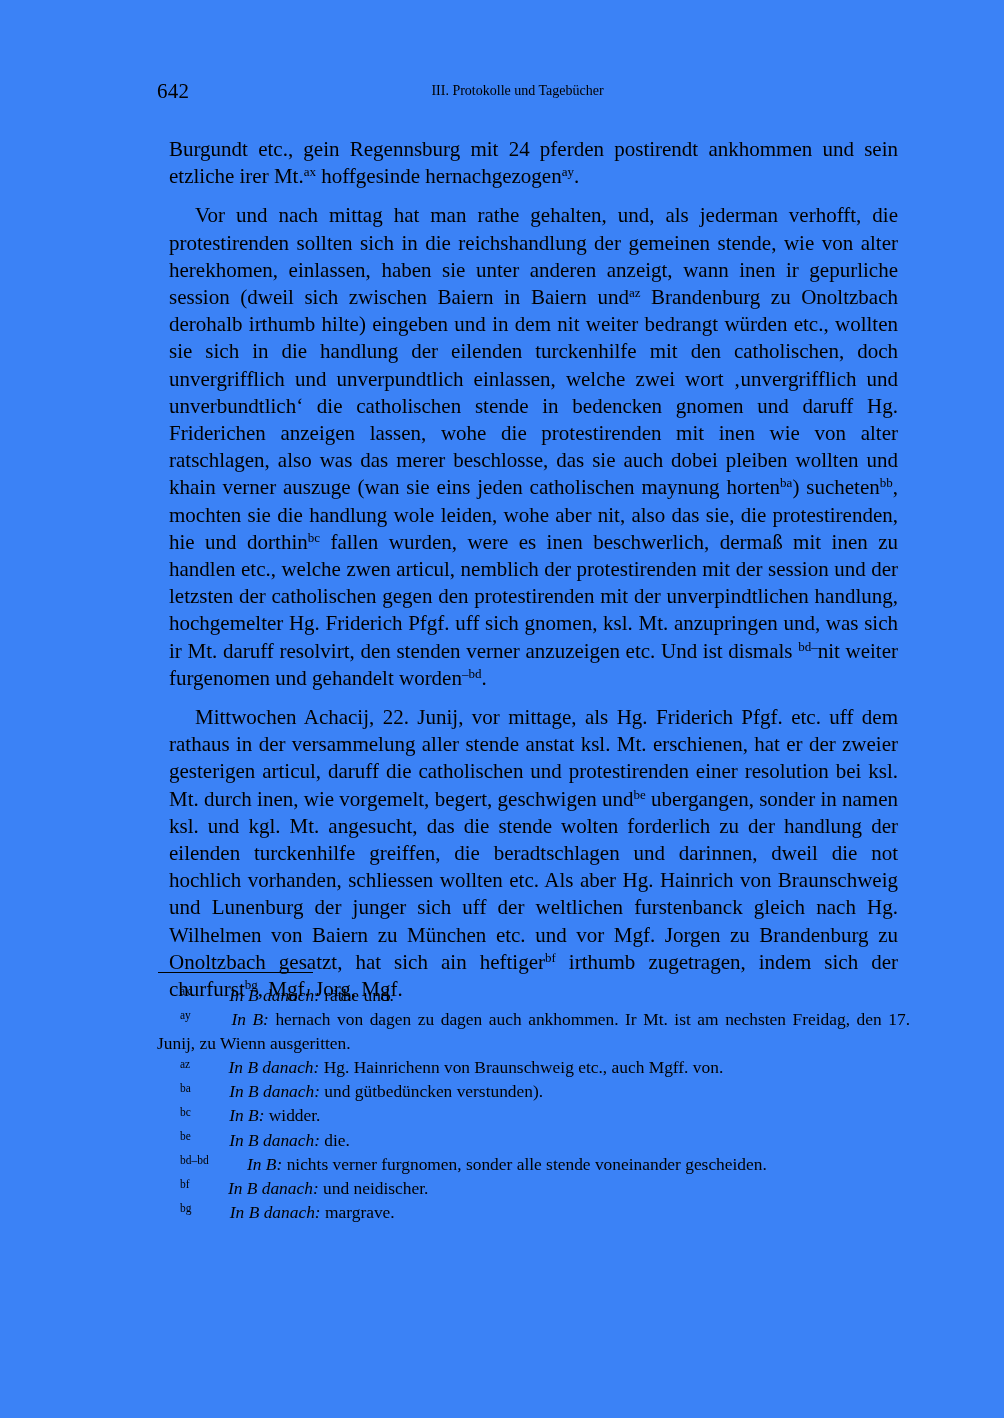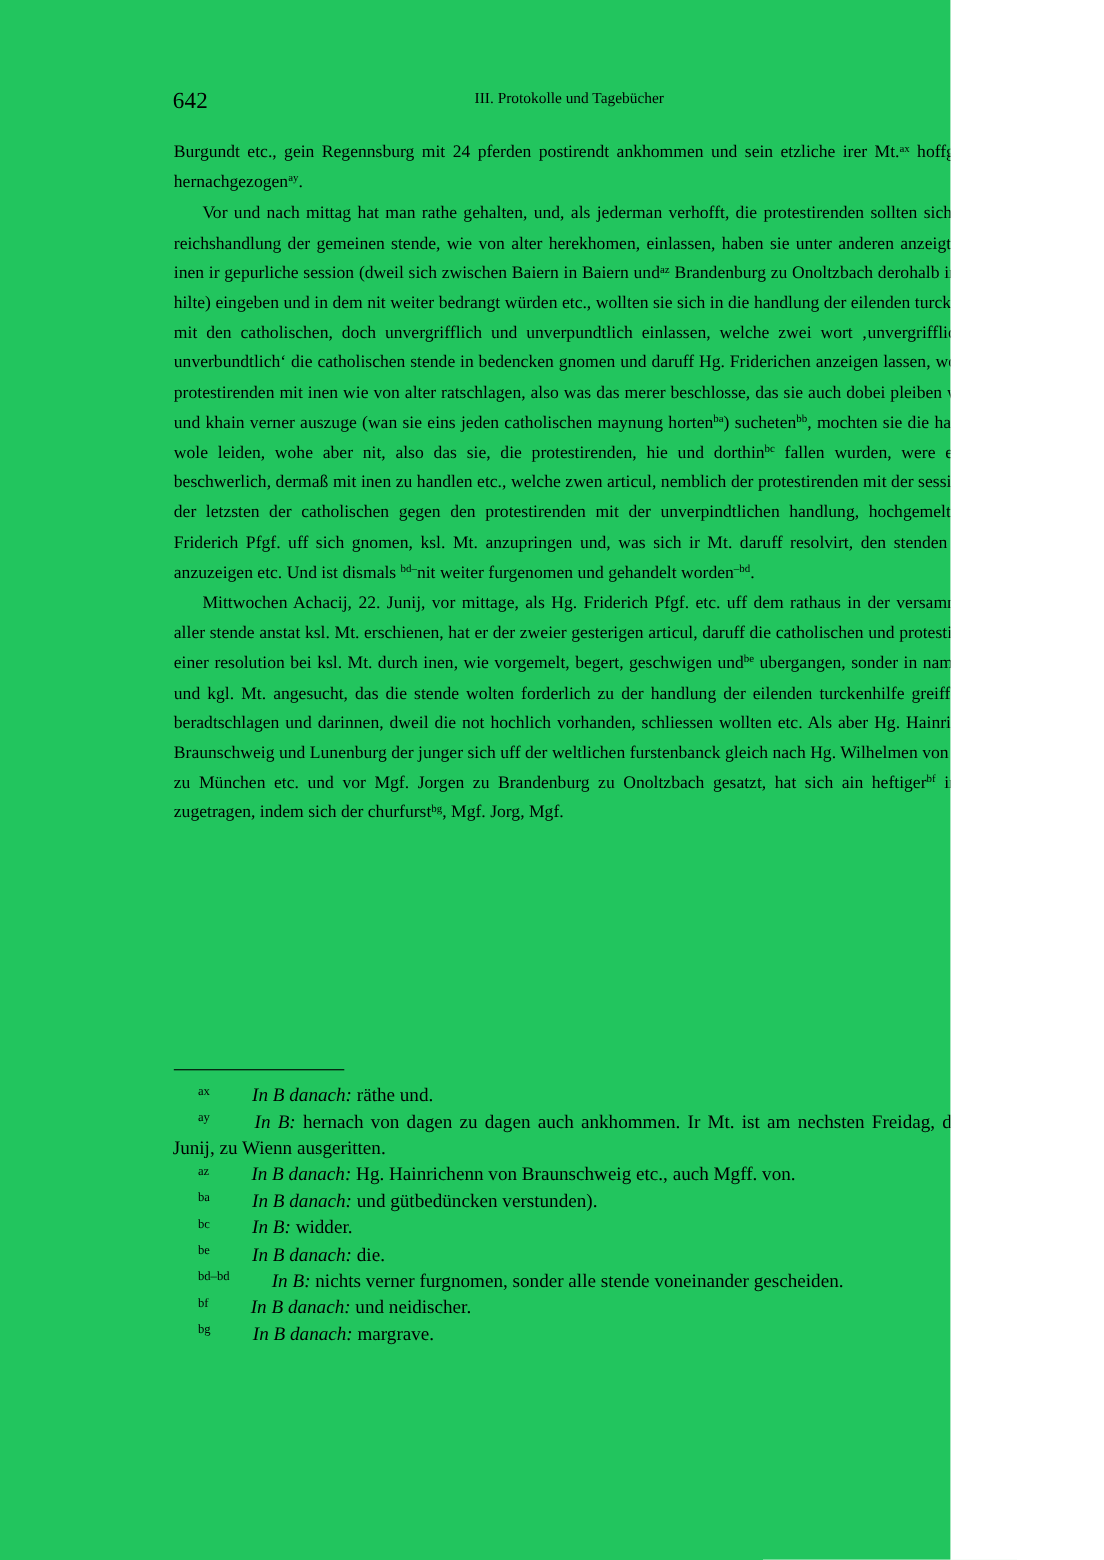--- a/index.html
+++ b/index.html
@@ -6,23 +6,23 @@
     margin: 0;
     padding: 0;
     background: #ffffff;
   }
   body {
     font-family: "Liberation Serif", "DejaVu Serif", serif;
     color: #000000;
   }
   .page {
     position: relative;
-    width: 864px;
+    width: 1004px;
     height: 1418px;
-    background: #22c55e;
+    background: #3b82f6;
     overflow: hidden;
   }
   .content {
     position: absolute;
     left: 157px;
     top: 0;
     width: 753px;
   }
 
   
@@ -53,22 +53,22 @@
   }
 
   
   .body-block {
     position: absolute;
     left: 0;
     top: 124px;
     width: 753px;
   }
   p.para {
-    margin: 1px;
-    font-size: 16px;
+    margin: 12px;
+    font-size: 21px;
     line-height: 27.2px;
     text-align: justify;
     text-align-last: left;
     hyphens: none;
     -webkit-hyphens: none;
   }
   p.para.indent {
     text-indent: 26px;
   }
   sup {

